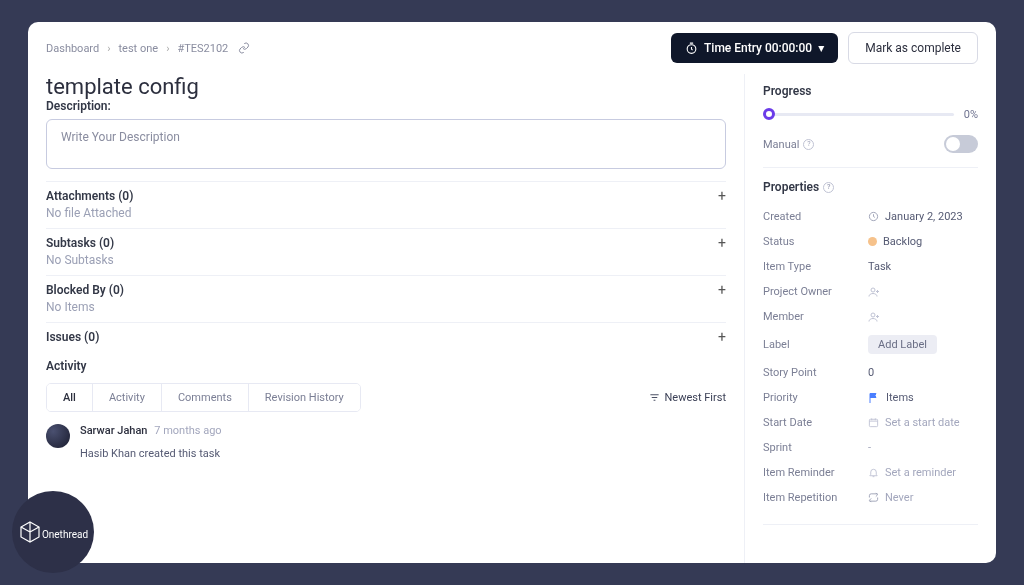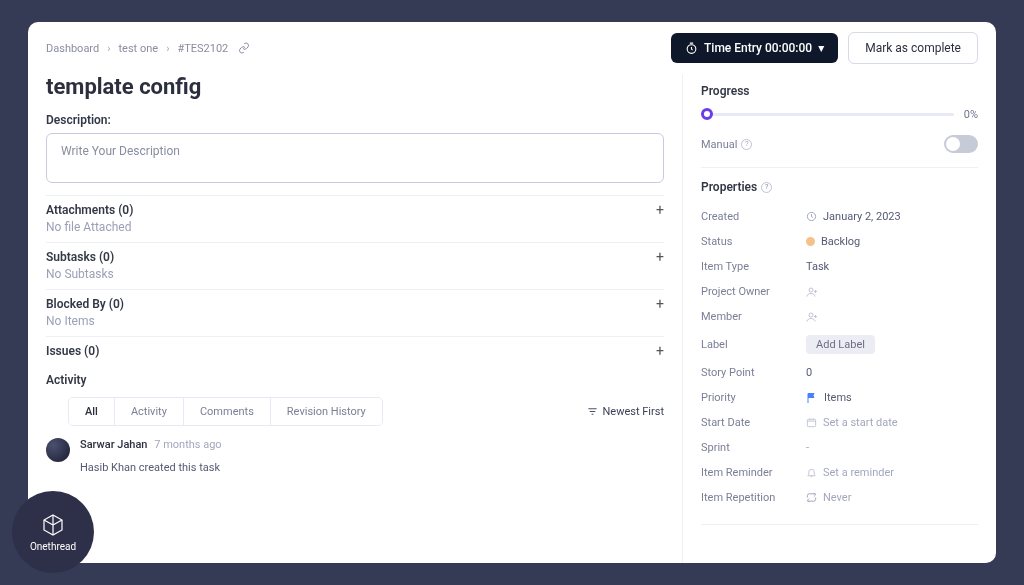--- a/index.html
+++ b/index.html
@@ -7,61 +7,61 @@
 .app { background:#fff; border-radius:10px; position:absolute; top:22px; left:28px; right:28px; bottom:22px; display:flex; flex-direction:column; }
 .topbar { display:flex; align-items:center; padding:10px 18px; justify-content:space-between; }
 .breadcrumbs { display:flex; align-items:center; gap:8px; font-size:11px; color:#8a8da0; }
 .breadcrumbs .sep { color:#aaa; }
 .breadcrumbs .link-icon { display:inline-flex; }
 .top-actions { display:flex; gap:10px; align-items:center; }
 .btn-primary { background:#0f172a; color:#fff; padding:8px 14px; border-radius:6px; font-size:12px; display:flex; align-items:center; gap:6px; border:none; cursor:pointer; font-weight:500; }
 .btn-outline { background:#fff; border:1px solid #d8dae5; color:#2c2f3e; padding:8px 16px; border-radius:6px; font-size:12px; cursor:pointer; }
 .body { display:flex; flex:1; min-height:0; }
 .main { flex:1; padding:0 18px 18px 18px; display:flex; flex-direction:column; min-width:0; }
-.title { font-size:22px; color:#2c2f3e; font-weight:700; margin-bottom:14px; }
+.title { font-size:22px; color:#2c2f3e; font-weight:400; }
 .field-label { font-size:12px; font-weight:600; color:#333847; margin-bottom:6px; }
 .description-box { border:1px solid #c7cbe0; border-radius:6px; padding:10px 14px; font-size:12px; color:#8a8da0; height:50px; margin-bottom:12px; }
 .collapse { border-top:1px solid #eef0f6; }
 .collapse-head { display:flex; justify-content:space-between; align-items:center; padding:6px 0 2px; font-size:12px; font-weight:600; color:#333847; cursor:pointer; }
 .collapse-body { font-size:12px; color:#9ba0b5; padding:0 0 8px; }
 .plus { font-size:14px; color:#555; font-weight:400; }
 .activity-section { margin-top:12px; }
 .activity-title { font-size:12px; font-weight:600; color:#333847; margin-bottom:10px; }
 .activity-bar { display:flex; justify-content:space-between; align-items:center; margin-bottom:12px; }
-.tabs { display:flex; border:1px solid #e7e9f3; border-radius:5px; overflow:hidden;margin-left:22px; }
+.tabs { display:flex; border:1px solid #e7e9f3; border-radius:5px; overflow:hidden; }
 .tab { font-size:11px; padding:7px 16px; color:#7b7f95; background:#fff; border-right:1px solid #e7e9f3; cursor:pointer; }
 .tab:last-child { border-right:none; }
 .tab.active { color:#2c2f3e; font-weight:500; background:#fff; }
 .sort { font-size:11px; color:#3a3f55; display:flex; align-items:center; gap:4px; cursor:pointer; }
 .comment { display:flex; gap:10px; }
 .avatar { width:24px; height:24px; background:#1a1c2e; border-radius:50%; flex-shrink:0; background-image:radial-gradient(circle at 30% 30%,#4a5070,#1a1c2e); }
 .comment-head { font-size:11px; color:#2c2f3e; font-weight:500; }
 .comment-head .ago { color:#a3a7bd; font-weight:400; margin-left:4px; }
 .comment-body { font-size:11px; color:#555a73; margin-top:10px; }
-.sidebar { width:314px; border-left:1px solid #eef0f6; padding:10px 18px 18px; overflow:auto; font-size:12px; color:#555a73; }
+.sidebar { width:252px; border-left:1px solid #eef0f6; padding:10px 18px 18px; overflow:auto; font-size:12px; color:#555a73; }
 .side-section { margin-bottom:14px; }
 .side-title { font-size:12px; font-weight:600; color:#333847; margin-bottom:10px; display:flex; align-items:center; gap:4px; }
 .slider-row { display:flex; align-items:center; gap:10px; }
 .slider { flex:1; height:3px; background:#e7e9f3; border-radius:2px; position:relative; }
 .slider-dot { width:12px; height:12px; border-radius:50%; background:#fff; border:3px solid #6b3ce9; position:absolute; left:0; top:-5px; }
 .pct { font-size:11px; color:#6f7390; }
 .manual-row { display:flex; justify-content:space-between; align-items:center; margin-top:14px; font-size:11px; color:#7b7f95; }
 .toggle { width:34px; height:18px; background:#c7cbd8; border-radius:9px; position:relative; cursor:pointer; }
 .toggle::after { content:""; position:absolute; width:14px; height:14px; background:#fff; border-radius:50%; left:2px; top:2px; }
 .prop-row { display:flex; align-items:center; padding:6px 0; font-size:11px; }
 .prop-key { width:105px; color:#7b7f95; }
 .prop-val { color:#555a73; display:flex; align-items:center; gap:6px; }
 .prop-val.muted { color:#a3a7bd; }
 .badge-dot { width:9px; height:9px; background:#f6c28b; border-radius:50%; display:inline-block; }
 .label-chip { background:#ecedf4; padding:3px 10px; border-radius:4px; font-size:11px; color:#6a6e85; display:inline-block; cursor:pointer; }
 .flag { color:#4a7fff; }
 .side-action { border-top:1px solid #eef0f6; padding:14px 0 4px; font-size:12px; color:#555a73; display:flex; align-items:center; gap:8px; cursor:pointer; }
 .dash { color:#a3a7bd; }
 .help-circle { width:11px; height:11px; border:1px solid #c0c3d4; border-radius:50%; display:inline-flex; align-items:center; justify-content:center; font-size:7px; color:#9fa2b8; }
-.onethread { position:absolute; bottom:12px; left:12px; width:82px; height:82px; background:#2d3048; border-radius:50%; display:flex; flex-direction:column; align-items:center; justify-content:center; color:#fff; z-index:10; }
+.onethread { position:absolute; bottom:12px; left:12px; width:82px; height:82px; background:#2d3048; border-radius:50%; display:flex; flex-direction:row; align-items:center; justify-content:center; color:#fff; z-index:10; }
 .onethread-text { font-size:10px; margin-top:4px; }
 .cube { width:24px; height:24px; }
 svg { display:block; }
 </style>
 </head>
 <body>
 
 <div class="app">
   <div class="topbar">
     <div class="breadcrumbs">

